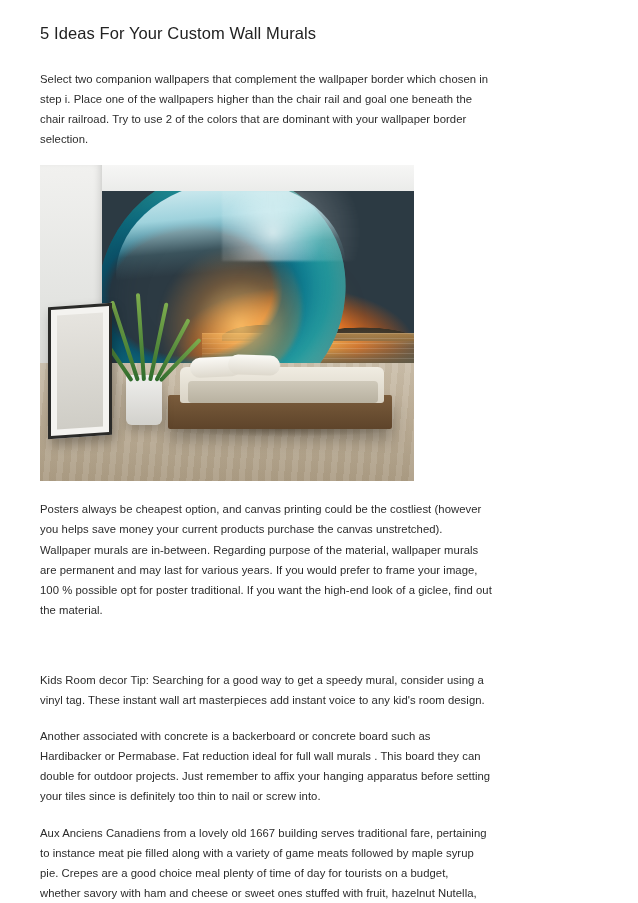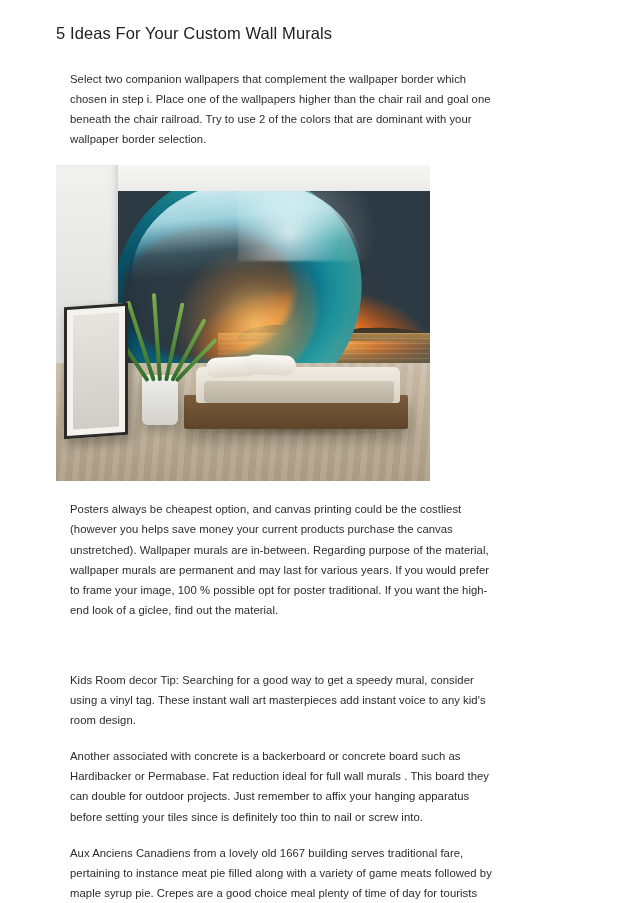--- a/index.html
+++ b/index.html
@@ -11,35 +11,35 @@
     width: 638px;
     height: 903px;
     font-family: "Liberation Sans", sans-serif;
     color: #1a1a1a;
     overflow: hidden;
   }
   .page {
     width: 544px;
     height: 903px;
     box-sizing: border-box;
-    padding: 24px 52px 0 56px;
+    padding: 24px 52px 0 40px;
     position: relative;
   }
   .doc-title {
     font-size: 16.5px;
     font-weight: 400;
     color: #222222;
     margin: 0 0 26px 0;
     letter-spacing: 0.1px;
   }
   .para {
     font-size: 11.3px;
     line-height: 1.78;
     color: #2b2b2b;
-    margin: 0 0 16px 14px;
+    margin: 0 0 16px 0;
     text-align: left;
     letter-spacing: 0.05px;
   }
   .para.tight { margin-bottom: 0; }
   .spacer-lg { height: 34px; }
   .figure {
     margin: 14px 0 18px 0;
     width: 374px;
     height: 316px;
     position: relative;

